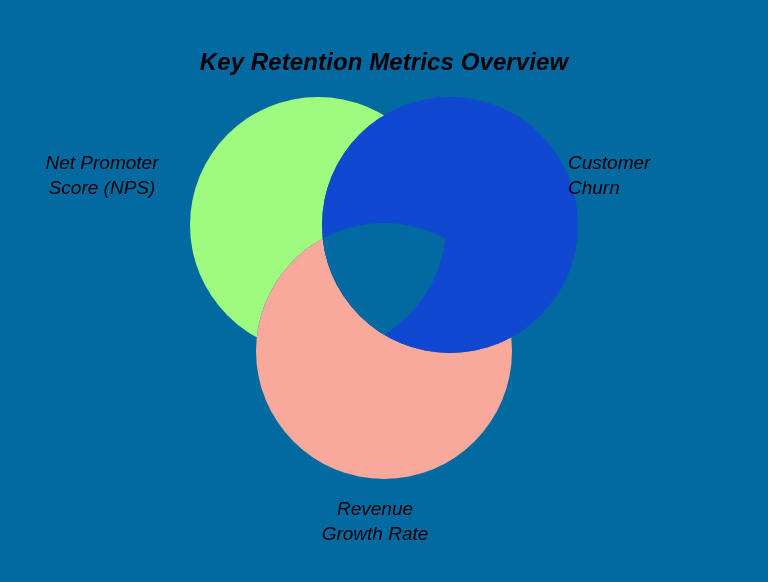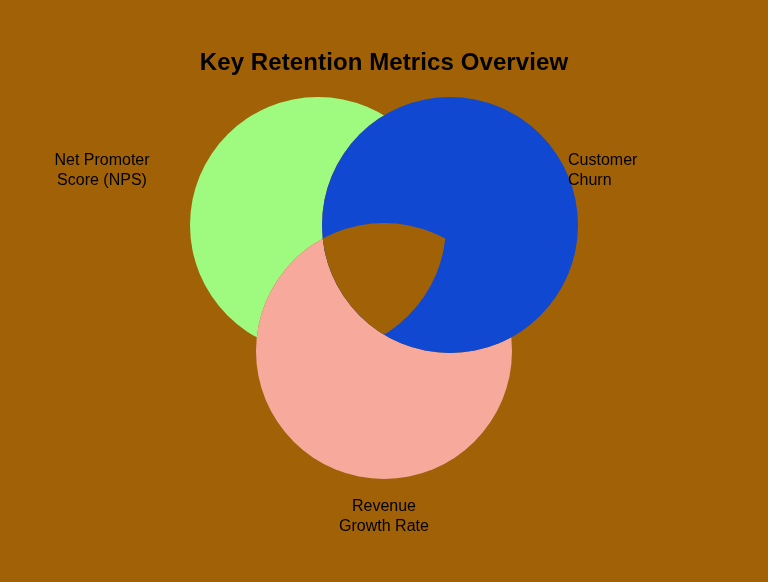--- a/index.html
+++ b/index.html
@@ -30,48 +30,48 @@
     color: #000000;
     letter-spacing: 0.1px;
   }
   #venn-svg {
     position: absolute;
     left: 0;
     top: 0;
   }
   .set-label {
     position: absolute;
-    font-size: 16px;
-    line-height: 20px;
+    font-size: 19px;
+    line-height: 25px;
     color: #000000;
     white-space: pre-line;
   }
   #label-nps {
     left: 12px;
     top: 150px;
     width: 180px;
     text-align: center;
   }
   #label-churn {
     left: 568px;
     top: 150px;
     width: 160px;
     text-align: left;
   }
   #label-revenue {
-    left: 284px;
+    left: 275px;
     top: 496px;
     width: 200px;
     text-align: center;
   }
 </style>
 </head>
 <body>
 
-<div id="canvas" style="background: #a16207;">
+<div id="canvas" style="background: #0369a1; font-style: italic;">
 
   <div id="chart-title">Key Retention Metrics Overview</div>
 
   <svg id="venn-svg" width="768" height="582" viewBox="0 0 768 582">
     <defs>
 
       <circle id="c-green" cx="318" cy="225" r="128"></circle>
       <circle id="c-blue" cx="450" cy="225" r="128"></circle>
       <circle id="c-pink" cx="384" cy="351" r="128"></circle>
 

